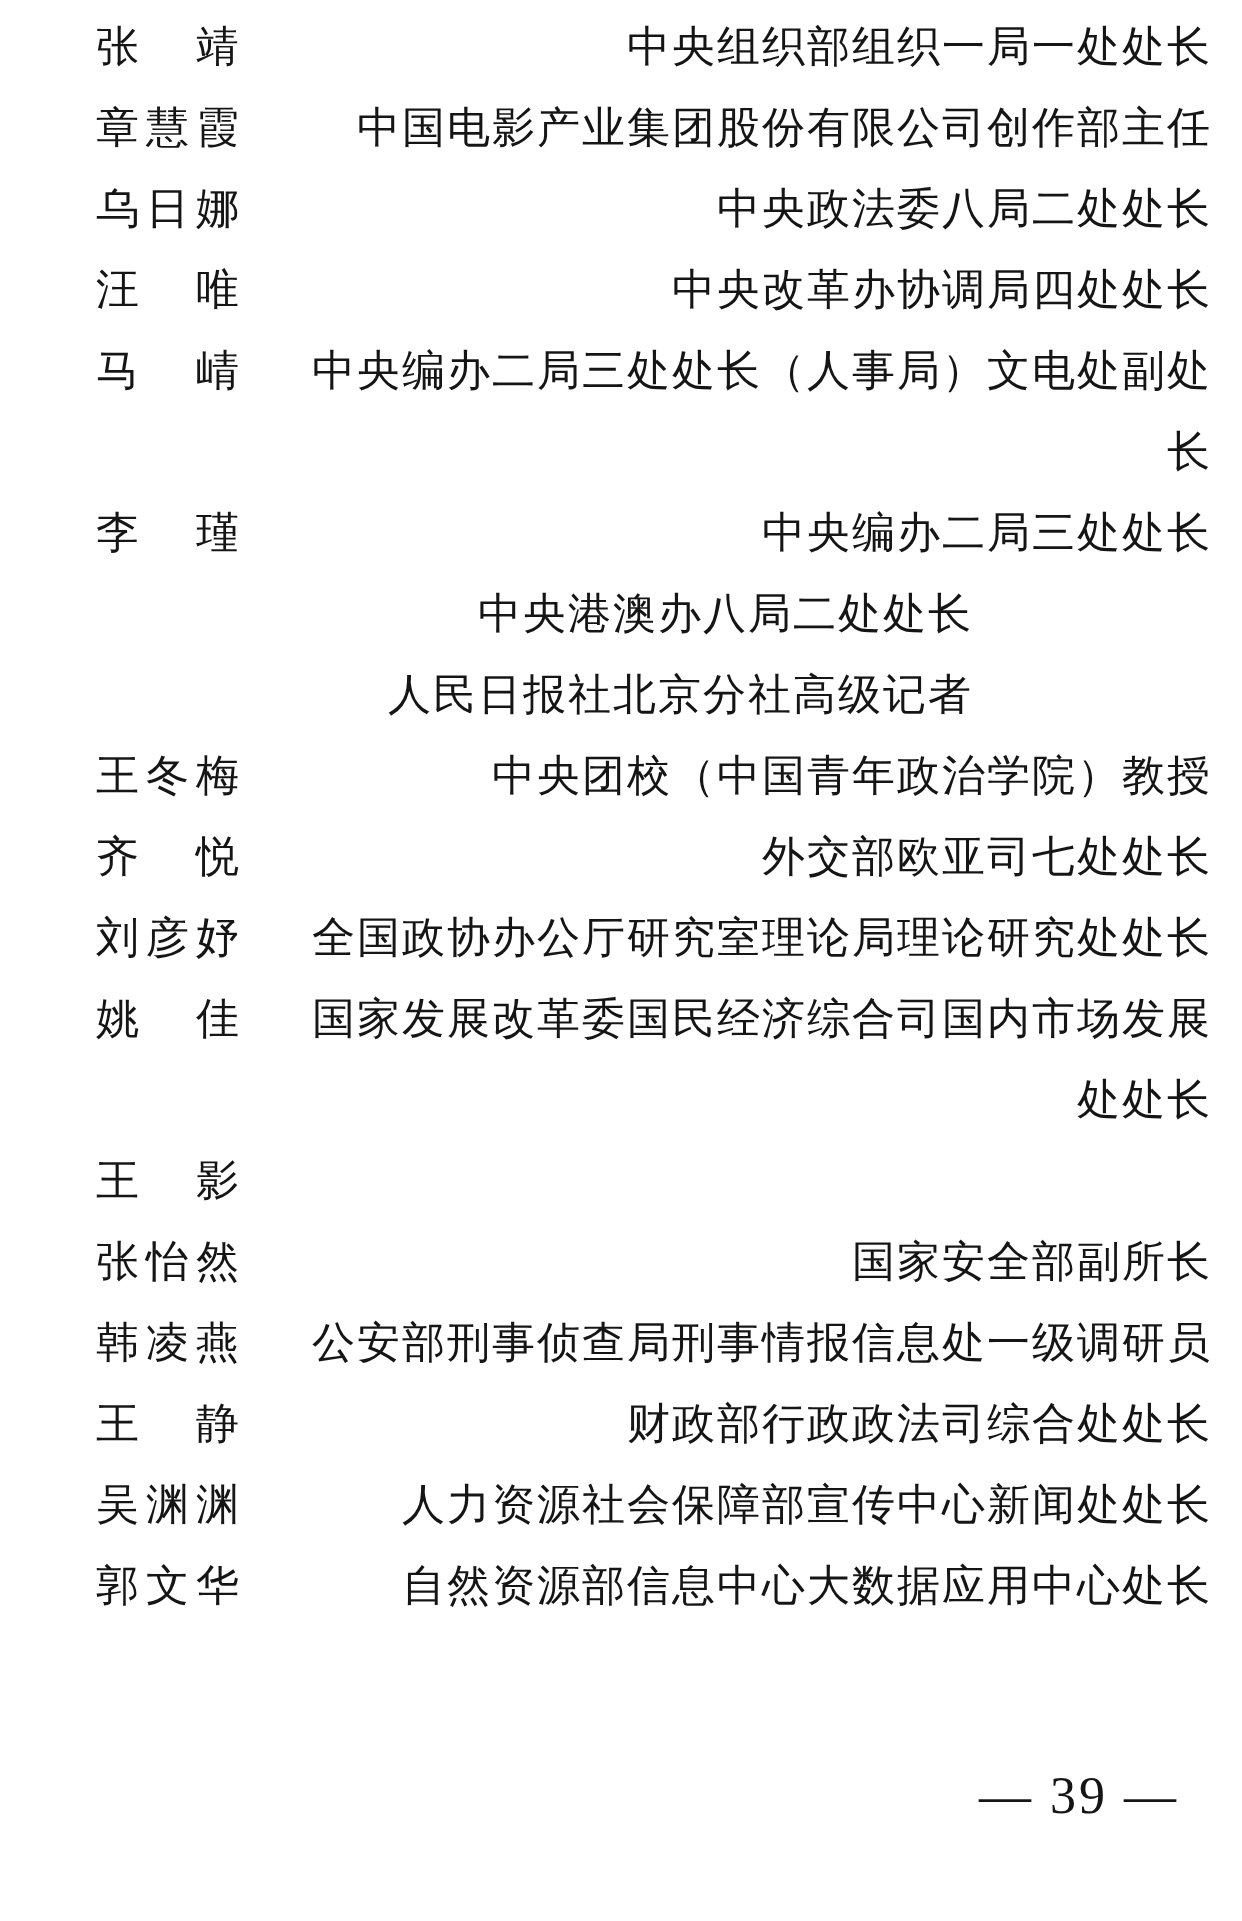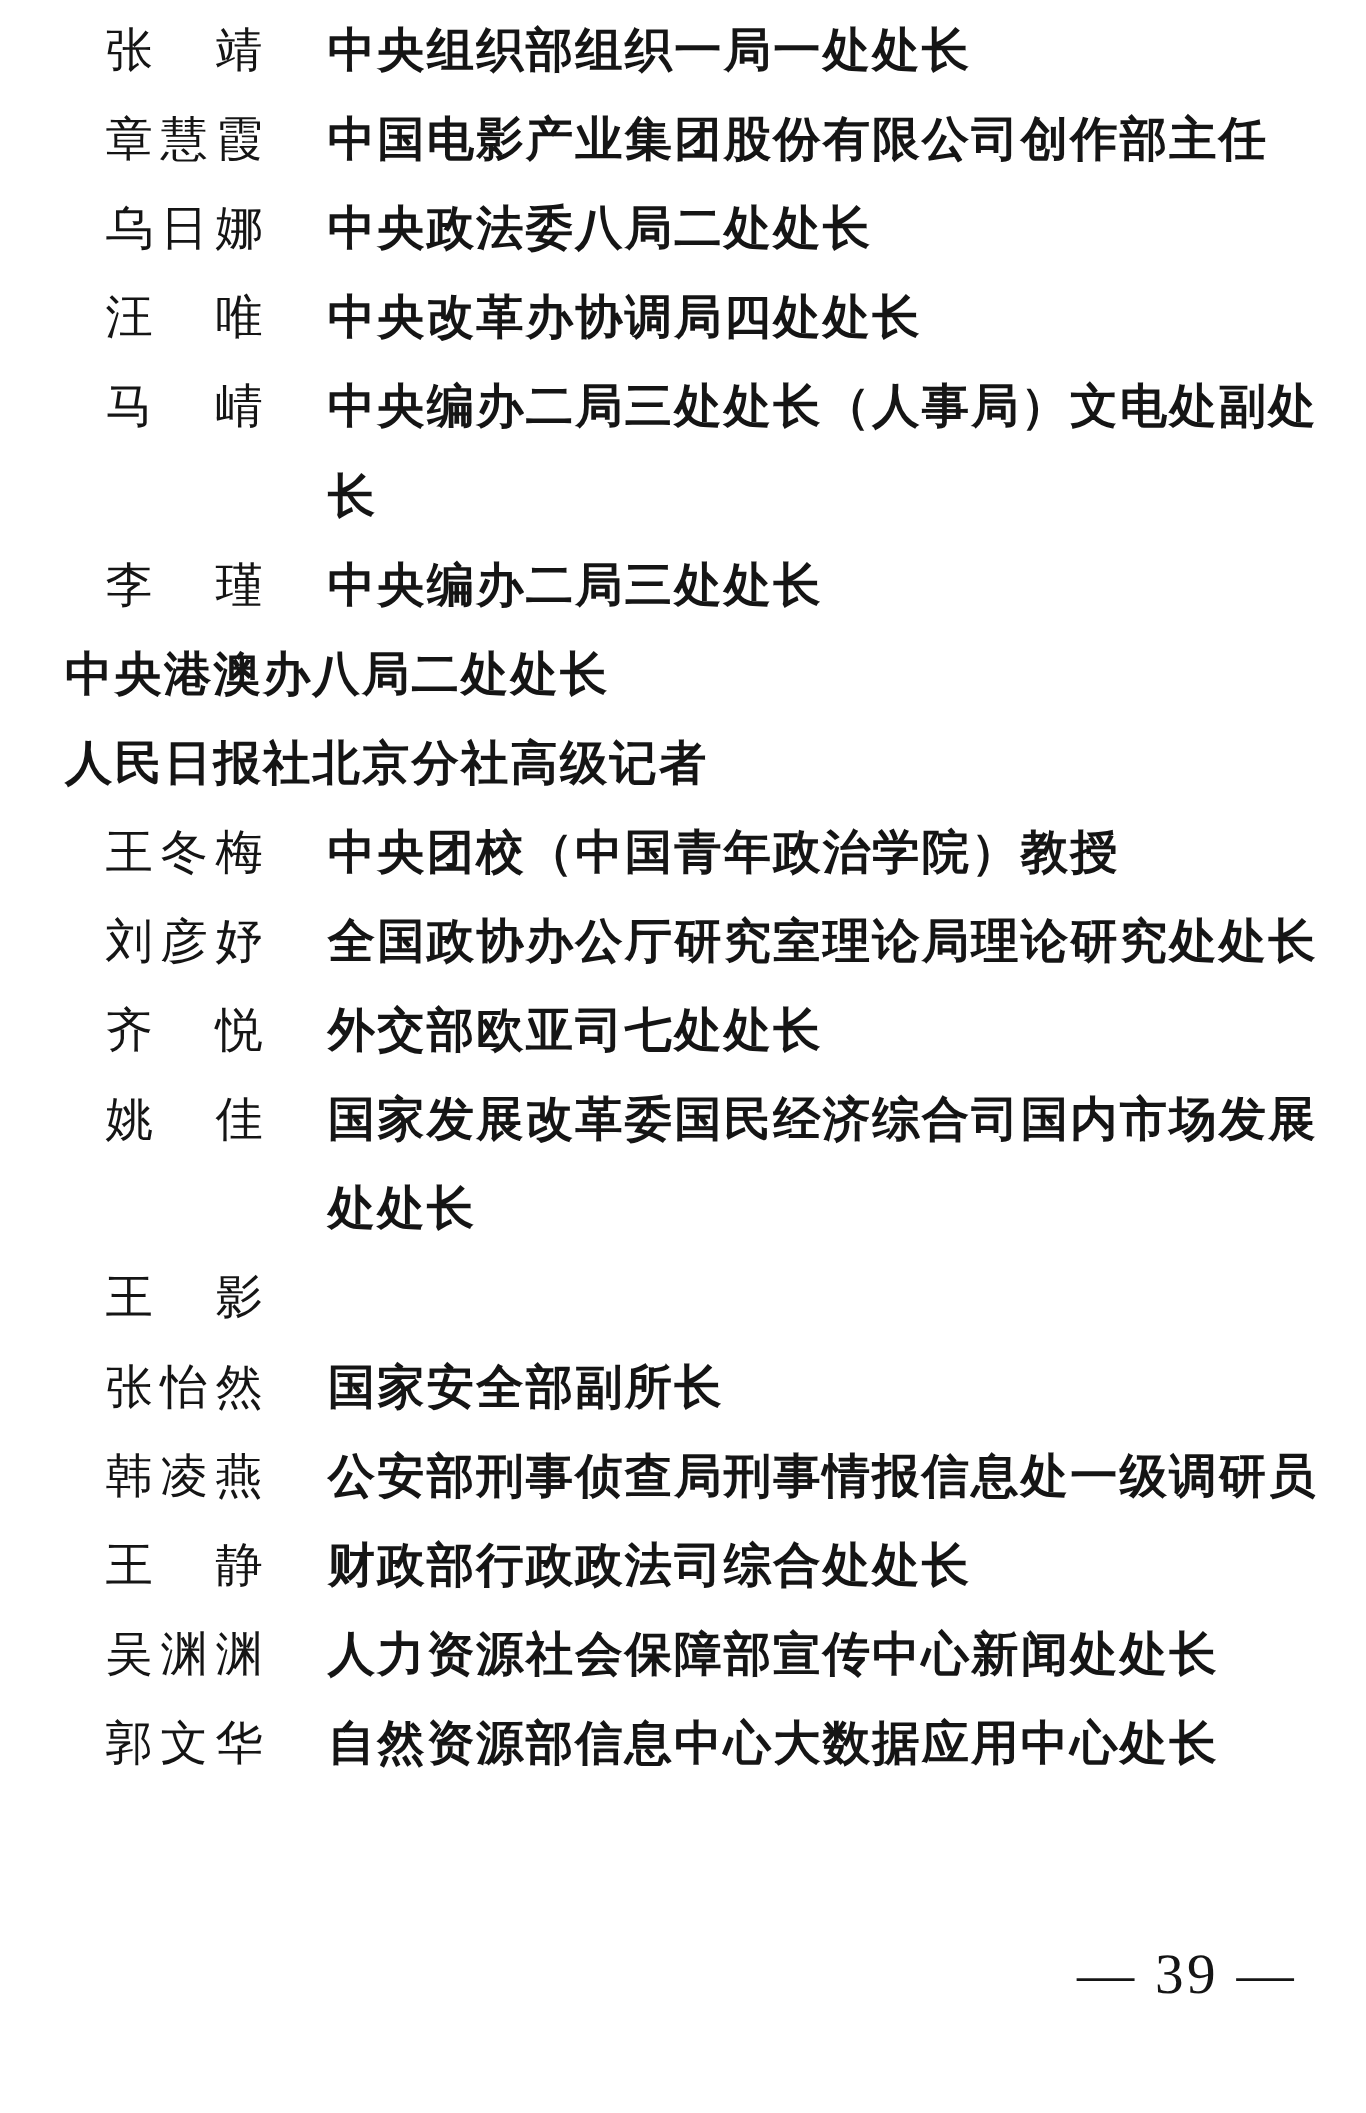--- a/index.html
+++ b/index.html
@@ -28,26 +28,25 @@
     flex: none;
     width: 143px;
     margin-left: 96px;
     text-align: justify;
     
     text-align-last: justify;
     white-space: nowrap;
   }
   .entry-title {
     flex: none;
-    margin-left: 59px;
+    margin-left: 41px;
     width: 932px;
     letter-spacing: 2px;
     white-space: pre-line; 
-    text-align: left;
-    font-weight: bold;
+    text-align: right;
   }
   .page-number {
     position: absolute;
     top: 1766px;
     right: 63px;
     font-size: 52px;
     letter-spacing: 3px;
     color: #151515;
   }
 </style>
@@ -93,27 +92,27 @@
     <div class="entry">
       <div class="entry-title">人民日报社北京分社高级记者</div>
     </div>
 
     <div class="entry">
       <div class="entry-name">王冬梅</div>
       <div class="entry-title">中央团校（中国青年政治学院）教授</div>
     </div>
 
     <div class="entry">
-      <div class="entry-name">刘彦妤</div>
-      <div class="entry-title">全国政协办公厅研究室理论局理论研究处处长</div>
+      <div class="entry-name">齐悦</div>
+      <div class="entry-title">外交部欧亚司七处处长</div>
     </div>
 
     <div class="entry">
-      <div class="entry-name">齐悦</div>
-      <div class="entry-title">外交部欧亚司七处处长</div>
+      <div class="entry-name">刘彦妤</div>
+      <div class="entry-title">全国政协办公厅研究室理论局理论研究处处长</div>
     </div>
 
     <div class="entry">
       <div class="entry-name">姚佳</div>
       <div class="entry-title">国家发展改革委国民经济综合司国内市场发展
 处处长</div>
     </div>
 
     <div class="entry">
       <div class="entry-name">王影</div>

